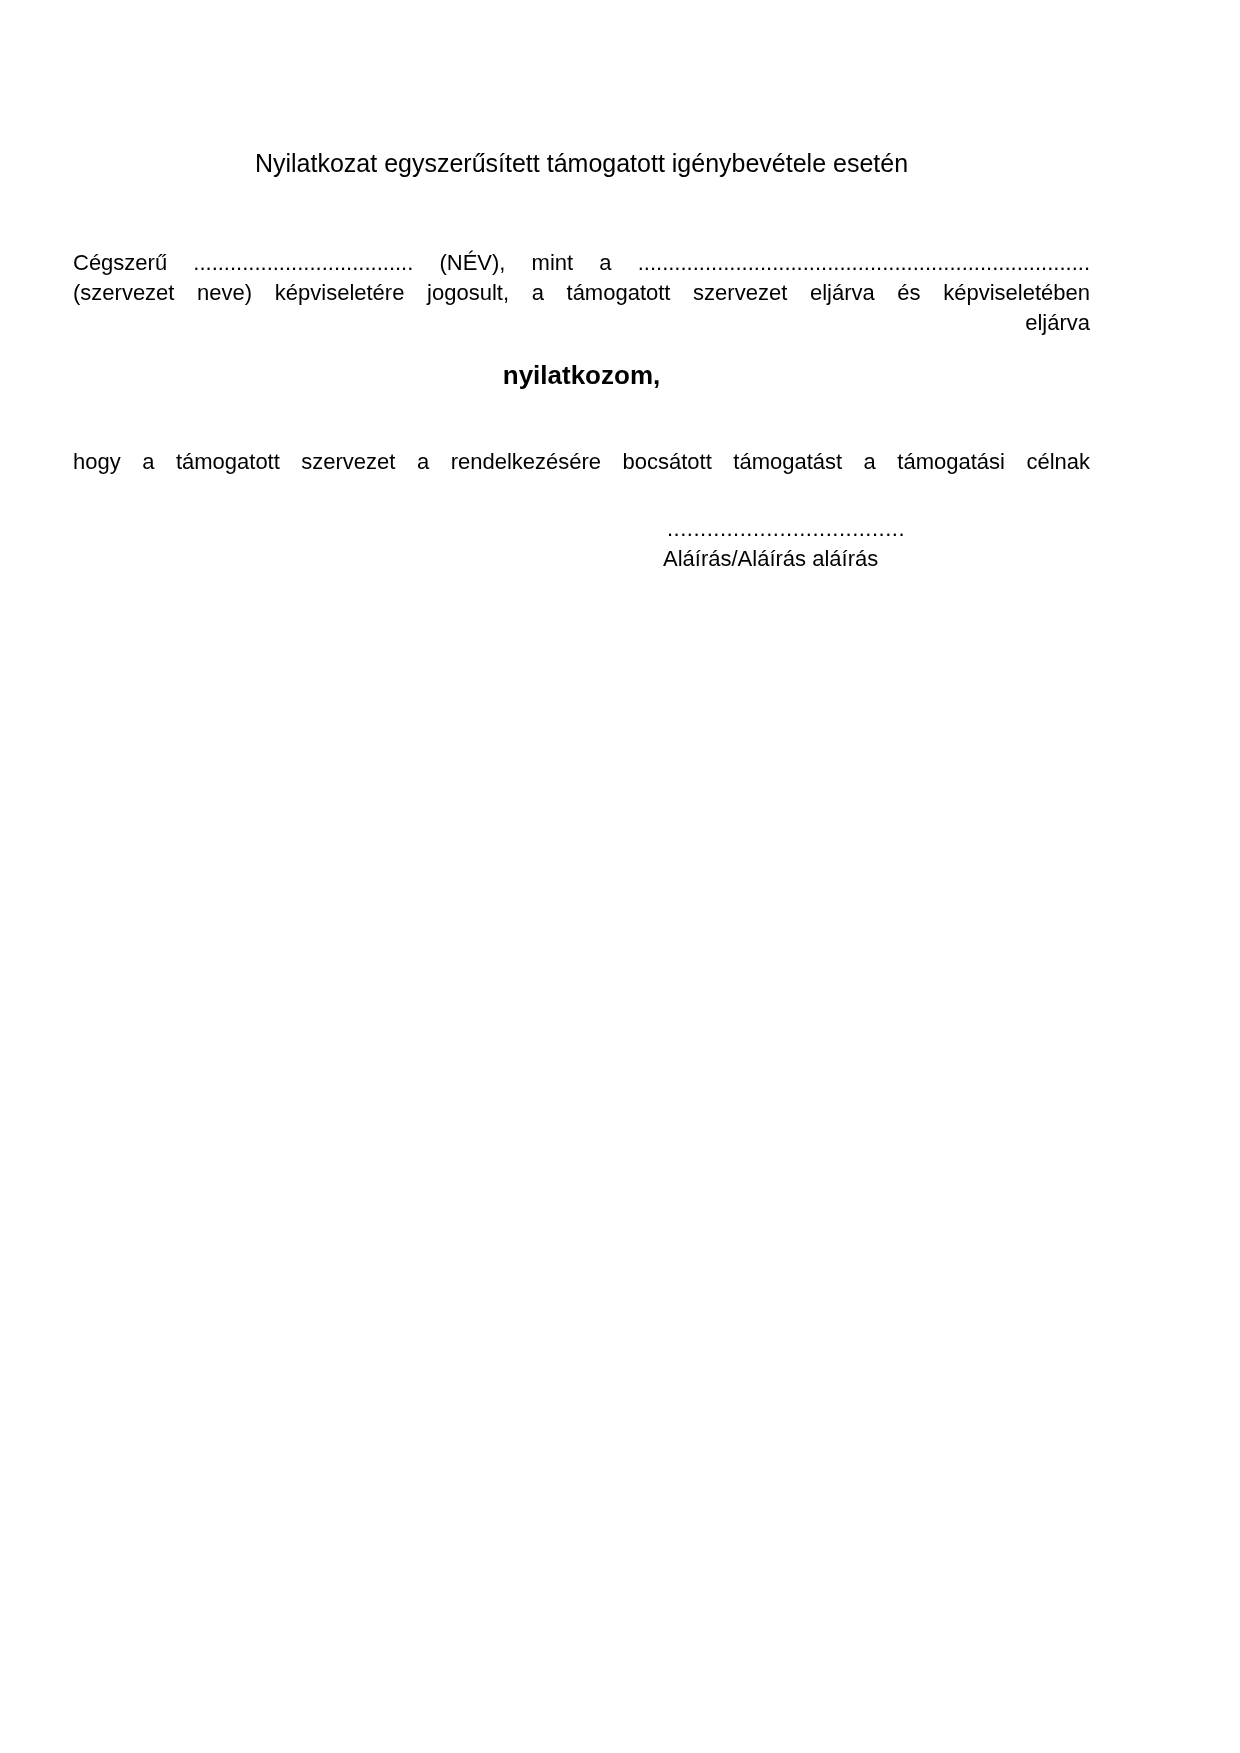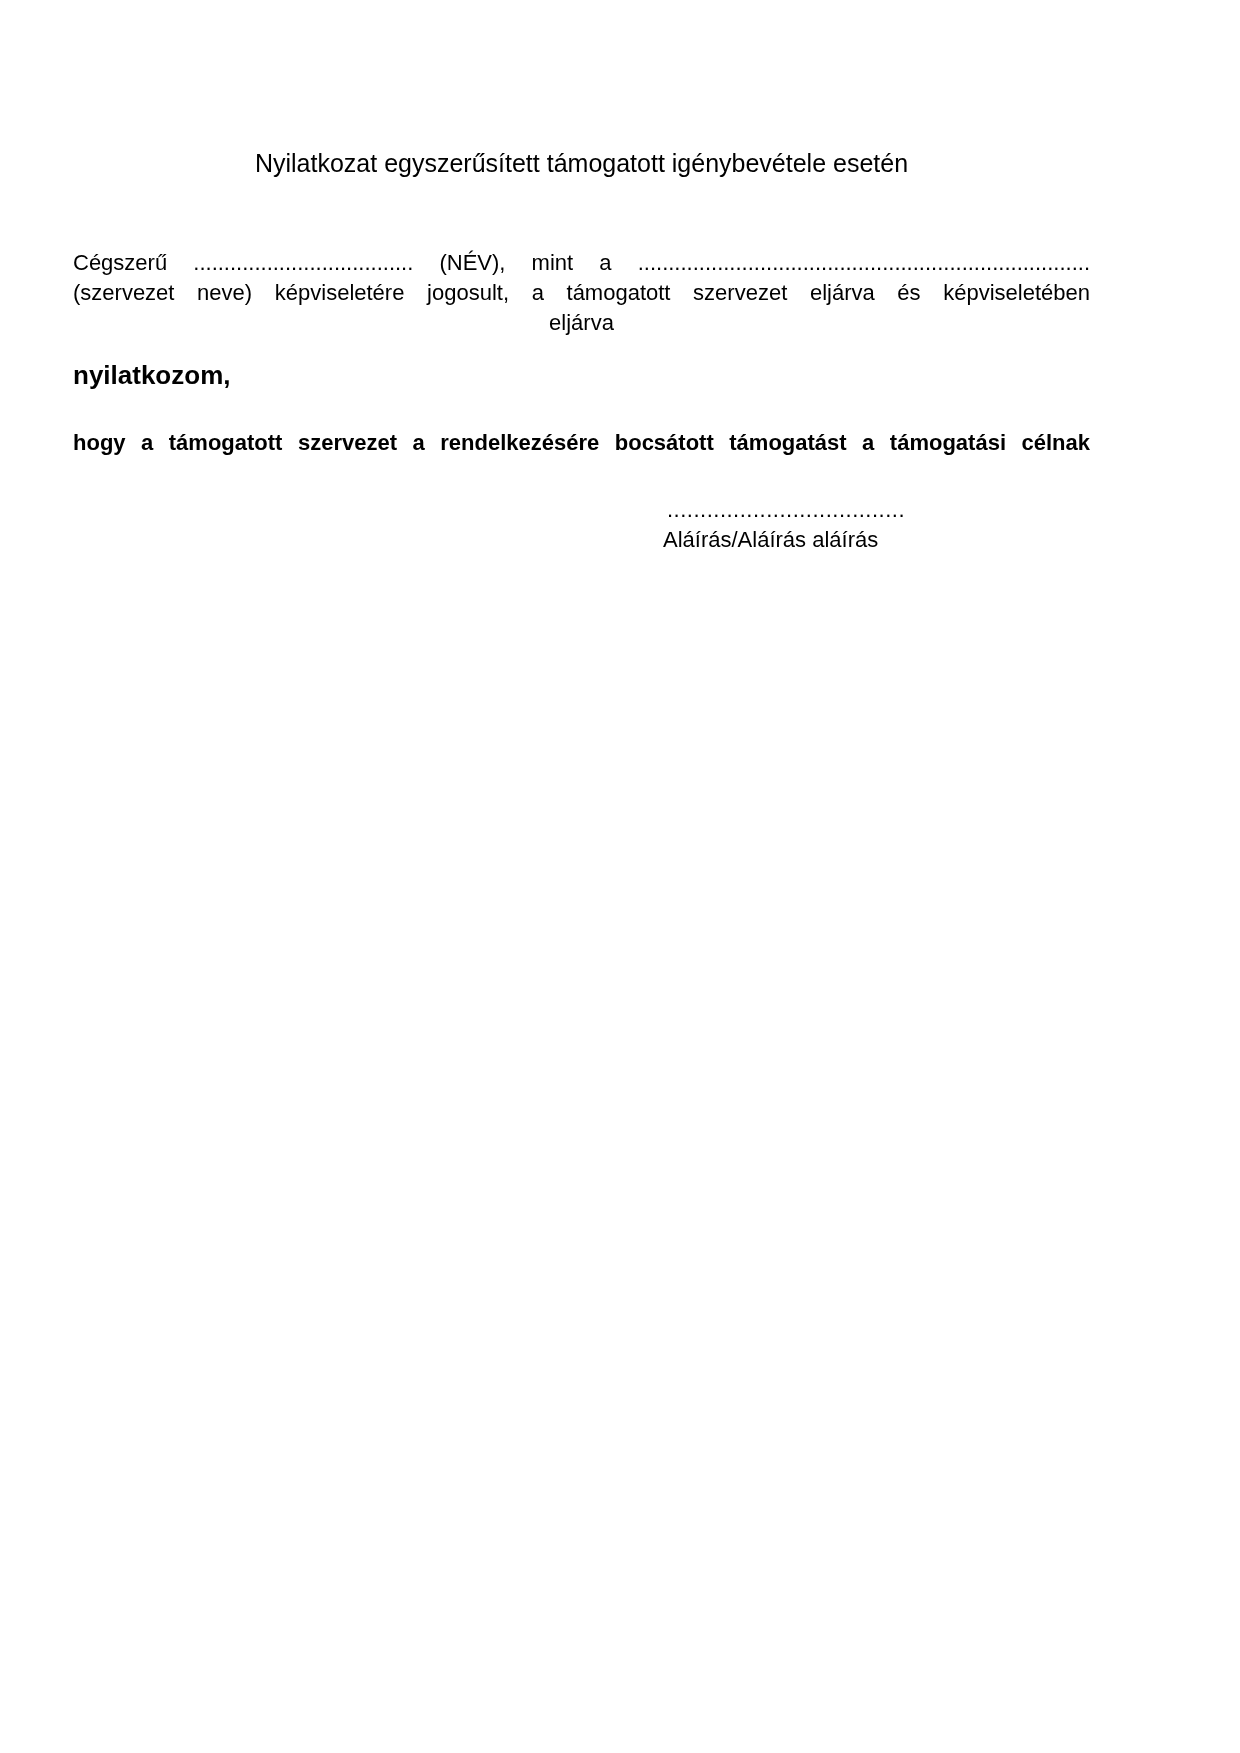--- a/index.html
+++ b/index.html
@@ -31,37 +31,36 @@
     white-space: nowrap;
   }
   .para {
     font-size: 22px;
     line-height: 30px;
   }
   .intro-para {
     margin-top: 70px;
   }
   .body-para {
-    margin-top: 38px;
-    font-weight: bold;
+    margin-top: 57px;
   }
   .jline {
     text-align: justify;
     text-align-last: justify;
     -moz-text-align-last: justify;
   }
   .lline {
-    text-align: center;
+    text-align: right;
   }
   .statement {
     margin-top: 22px;
     font-size: 26px;
     font-weight: 700;
     line-height: 30px;
-    text-align: left;
+    text-align: center;
   }
   .date-line {
     margin-top: 30px;
     font-size: 22px;
     line-height: 30px;
   }
   .sig-block {
     margin-top: 37px;
     margin-left: 590px;
     font-size: 22px;

